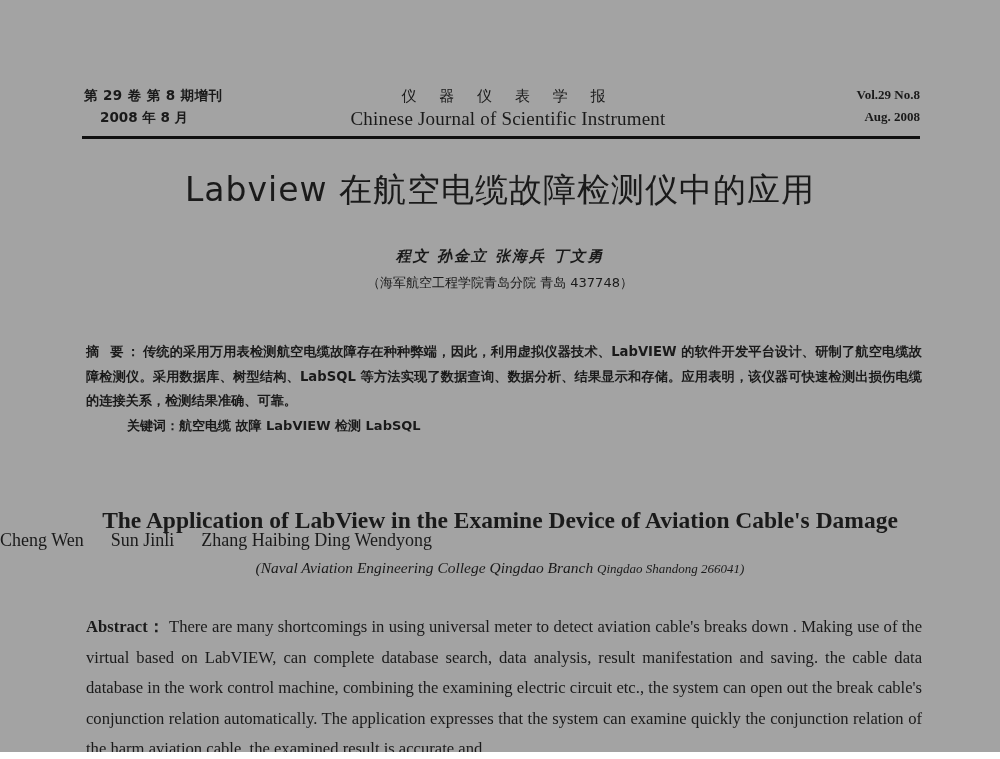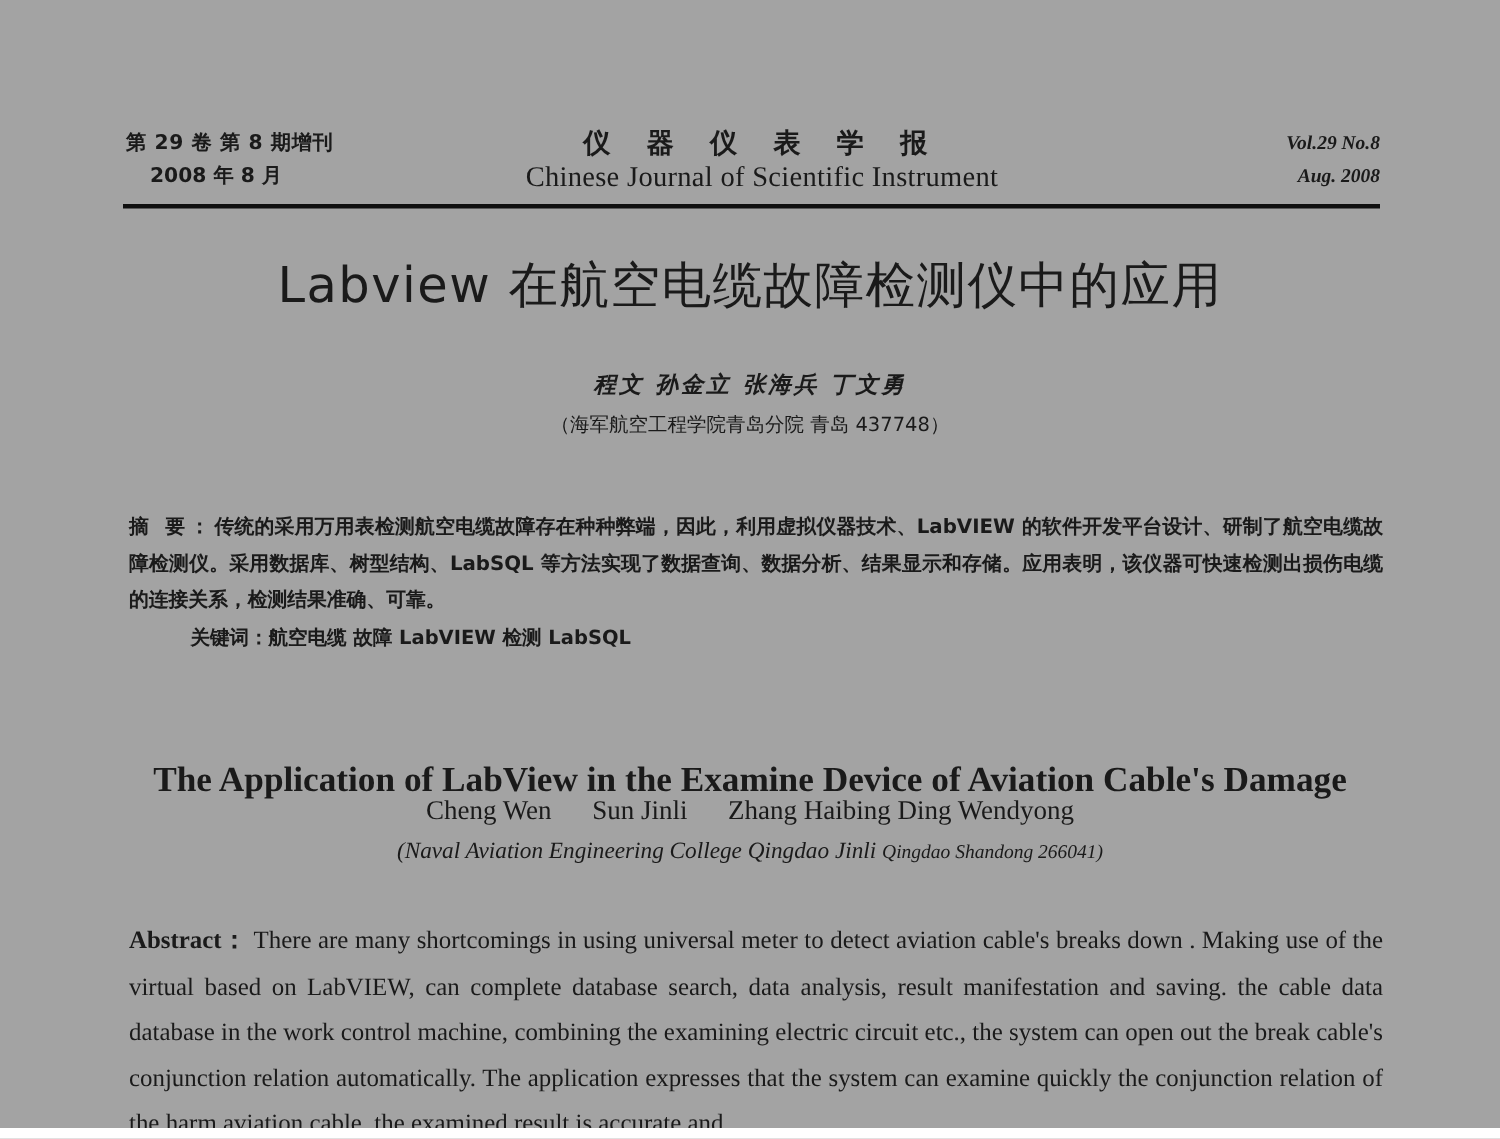--- a/index.html
+++ b/index.html
@@ -31,42 +31,42 @@
     top: 84px;
     width: 838px;
     height: 46px;
   }
   .mast-col {
     position: absolute;
     top: 0;
   }
   .mast-left   { left: 2px;  text-align: left; }
   .mast-center { left: 266px; width: 320px; text-align: center; }
-  .mast-right  { right: 0px; text-align: right; font-style: italic; }
+  .mast-right  { right: 0px; text-align: right; }
 
   .mast-cn-vol {
     font-family: "DejaVu Sans", sans-serif;
     font-size: 13.5px;
     font-weight: bold;
     letter-spacing: 0.4px;
     line-height: 22px;
     white-space: nowrap;
   }
   .mast-cn-date {
     font-family: "DejaVu Sans", sans-serif;
     font-size: 13.5px;
     font-weight: bold;
     line-height: 22px;
     white-space: nowrap;
     padding-left: 16px;
   }
   .mast-journal-cn {
     font-family: "DejaVu Sans", sans-serif;
-    font-size: 18px;
-    font-weight: bold;
+    font-size: 15px;
+    font-weight: normal;
     letter-spacing: 9px;
     line-height: 24px;
     white-space: nowrap;
   }
   .mast-journal-en {
     font-family: "Liberation Serif", serif;
     font-size: 19px;
     line-height: 21px;
     white-space: nowrap;
     letter-spacing: 0.2px;
@@ -170,21 +170,21 @@
     font-size: 23.5px;
     font-weight: bold;
     white-space: nowrap;
     margin-top: 37px;
   }
   .authors-en {
     position: absolute;
     left: 0;
     top: 530px;
     width: 1000px;
-    text-align: center;
+    text-align: left;
     font-family: "Liberation Serif", serif;
     font-size: 18px;
     white-space: nowrap;
   }
   .authors-en .gap { display: inline-block; width: 18px; }
   .affil-en {
     position: absolute;
     left: 0;
     top: 559px;
     width: 1000px;
@@ -260,21 +260,21 @@
 
   <div class="authors-en">
     <span>Cheng Wen</span>
     <span class="gap"></span>
     <span>Sun Jinli</span>
     <span class="gap"></span>
     <span>Zhang Haibing Ding Wendyong</span>
   </div>
 
   <div class="affil-en">
-    <span>(Naval Aviation Engineering College Qingdao Jinli </span><span class="small">Qingdao Shandong 266041)</span>
+    <span>(Naval Aviation Engineering College Qingdao Branch </span><span class="small">Qingdao Shandong 266041)</span>
   </div>
 
   <div class="abs-en">
     <span class="lbl">Abstract：</span>&nbsp;<span>There are many shortcomings in using universal meter to detect aviation cable's breaks down . Making use of the virtual based on LabVIEW, can complete database search, data analysis, result manifestation and saving. the cable data database in the work control machine, combining the examining electric circuit etc., the system can open out the break cable's conjunction relation automatically. The application expresses that the system can examine quickly the conjunction relation of the harm aviation cable, the examined result is accurate and</span>
     
   </div>
 
   <div class="clip-bottom"></div>
 
 </div>

